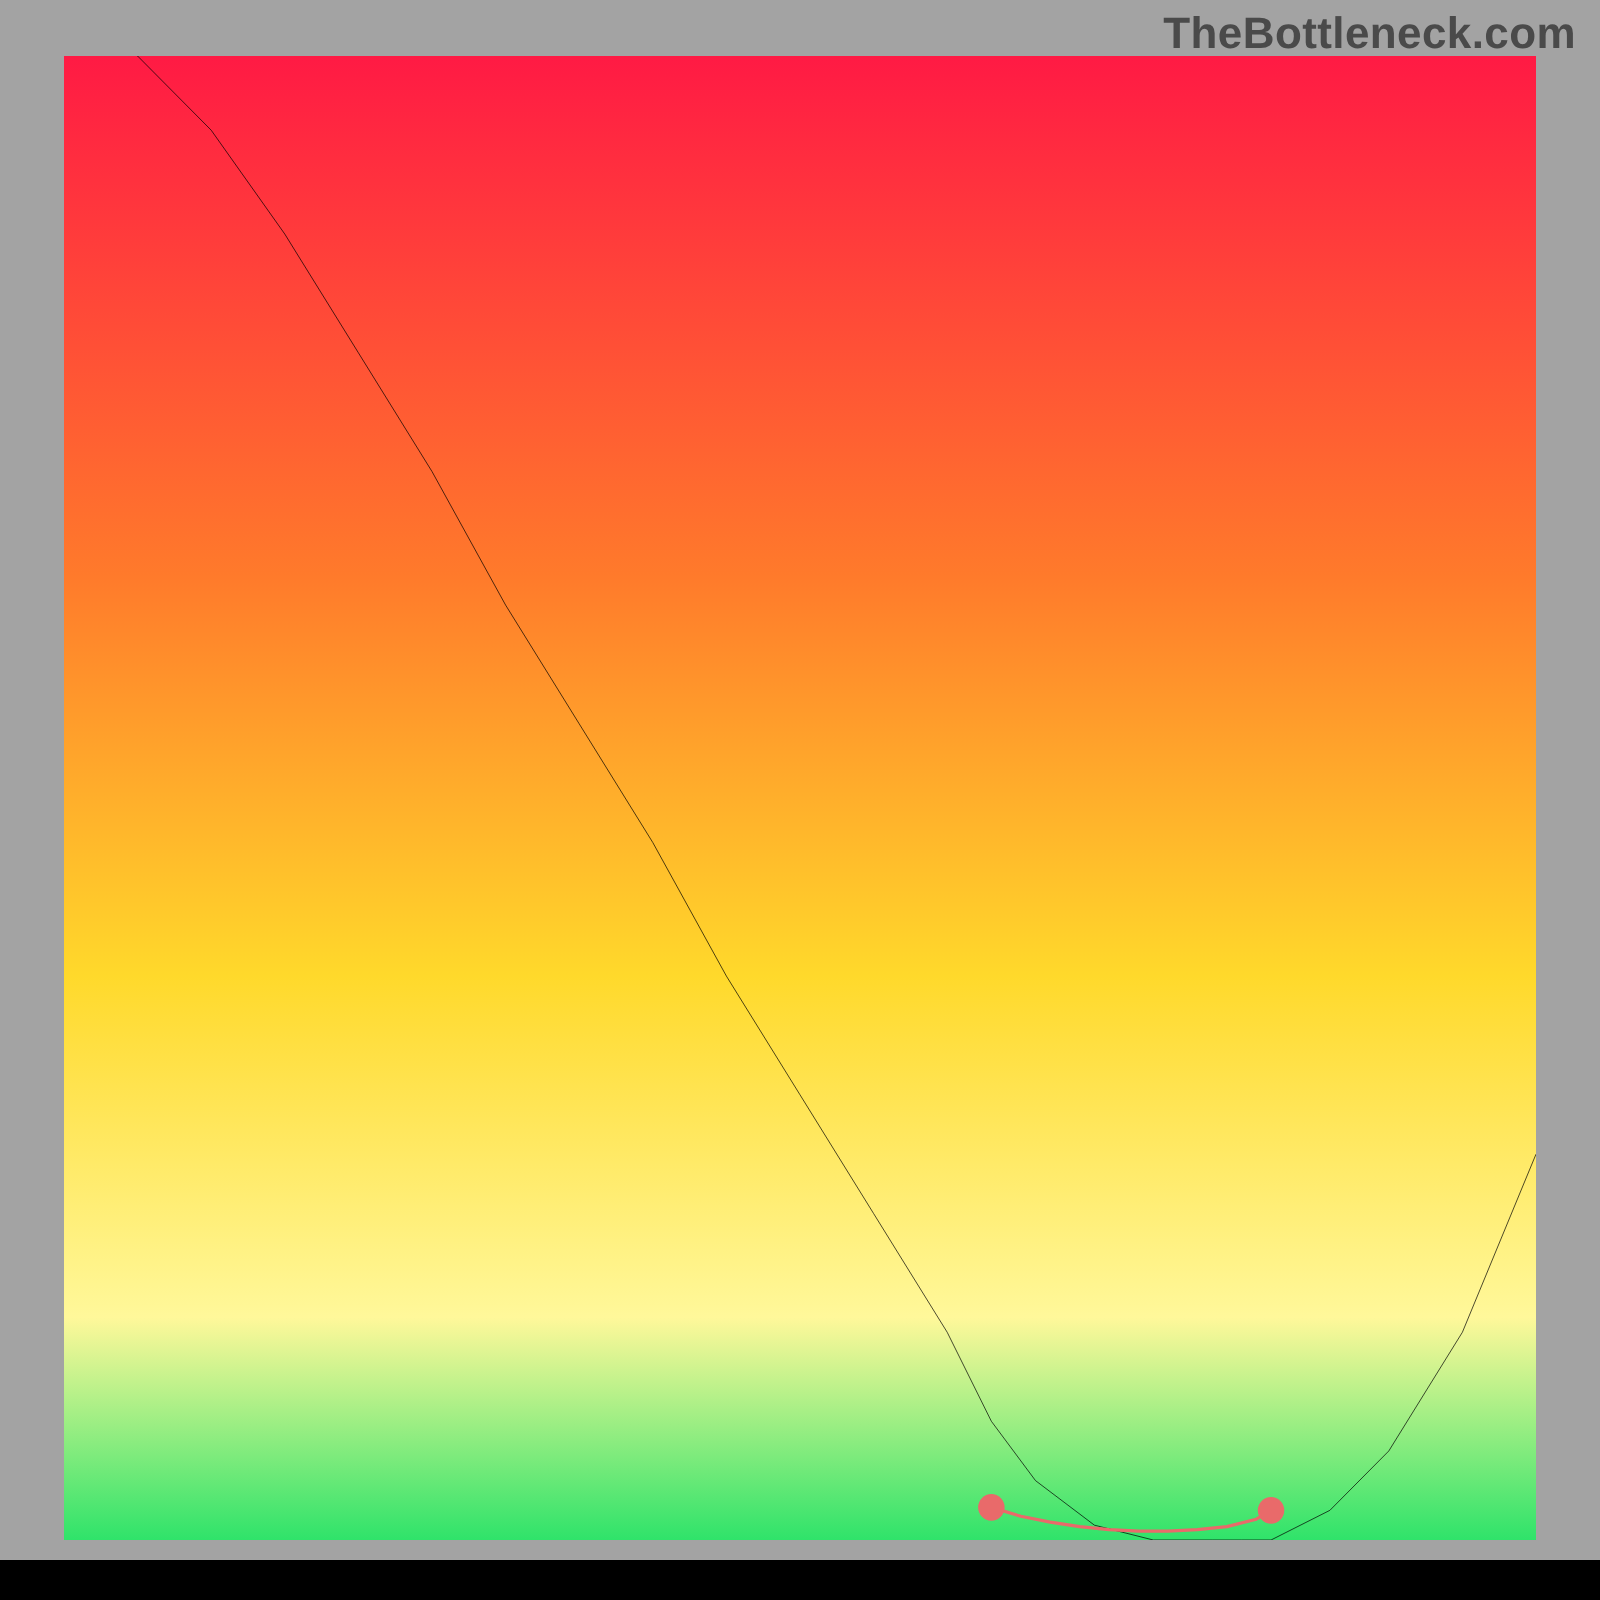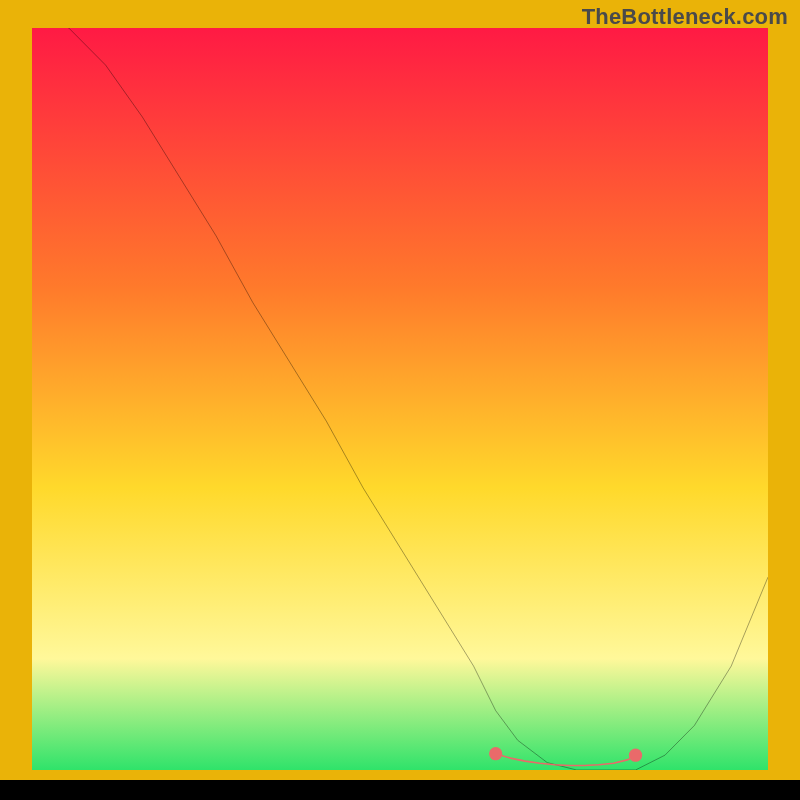--- a/index.html
+++ b/index.html
@@ -8,21 +8,21 @@
     width: 800px;
     height: 800px;
     background: #000;
     font-family: Arial, Helvetica, sans-serif;
     overflow: hidden;
   }
   .frame {
     position: relative;
     width: 800px;
     height: 780px;
-    background: #eab308;
+    background: #a3a3a3;
   }
   .watermark {
     position: absolute;
     top: 4px;
     right: 12px;
     color: #4a4a4a;
     font-size: 22px;
     font-weight: 600;
     letter-spacing: 0.2px;
     z-index: 10;

